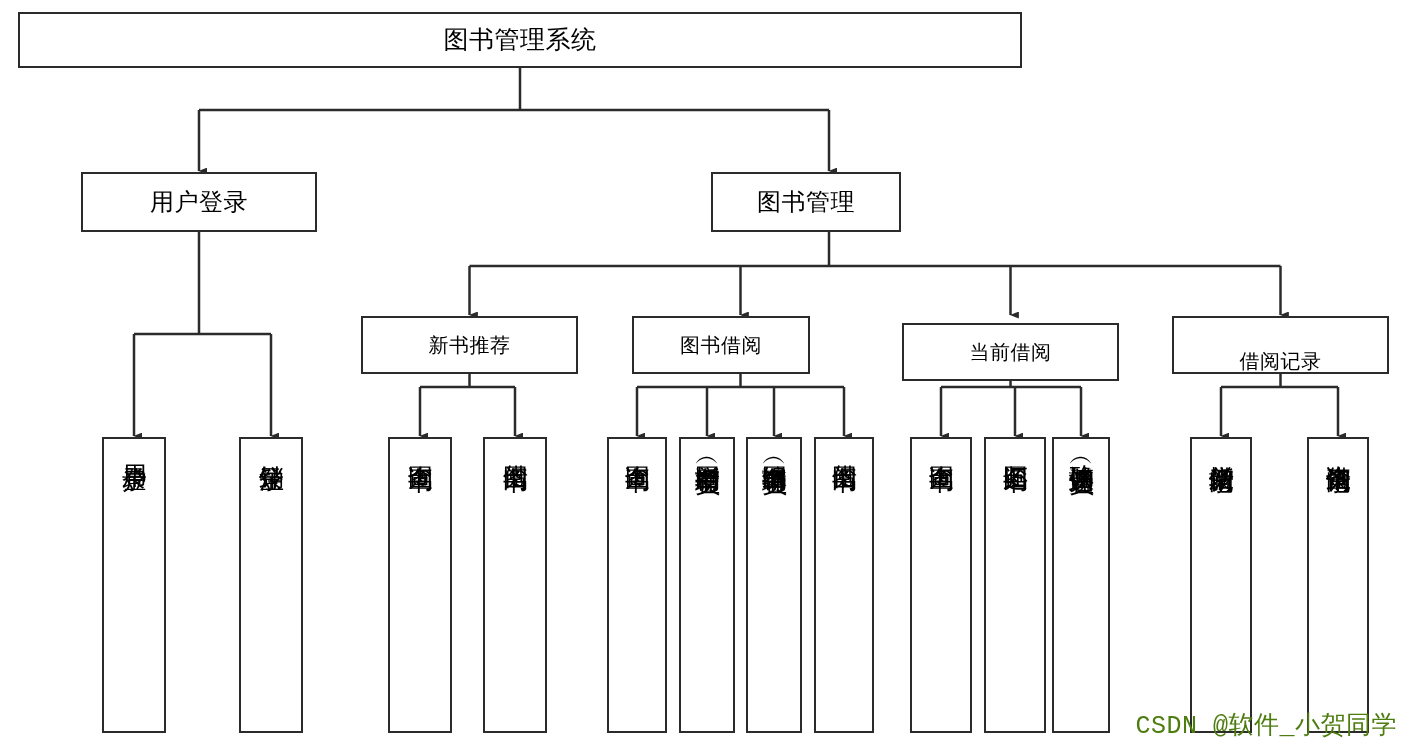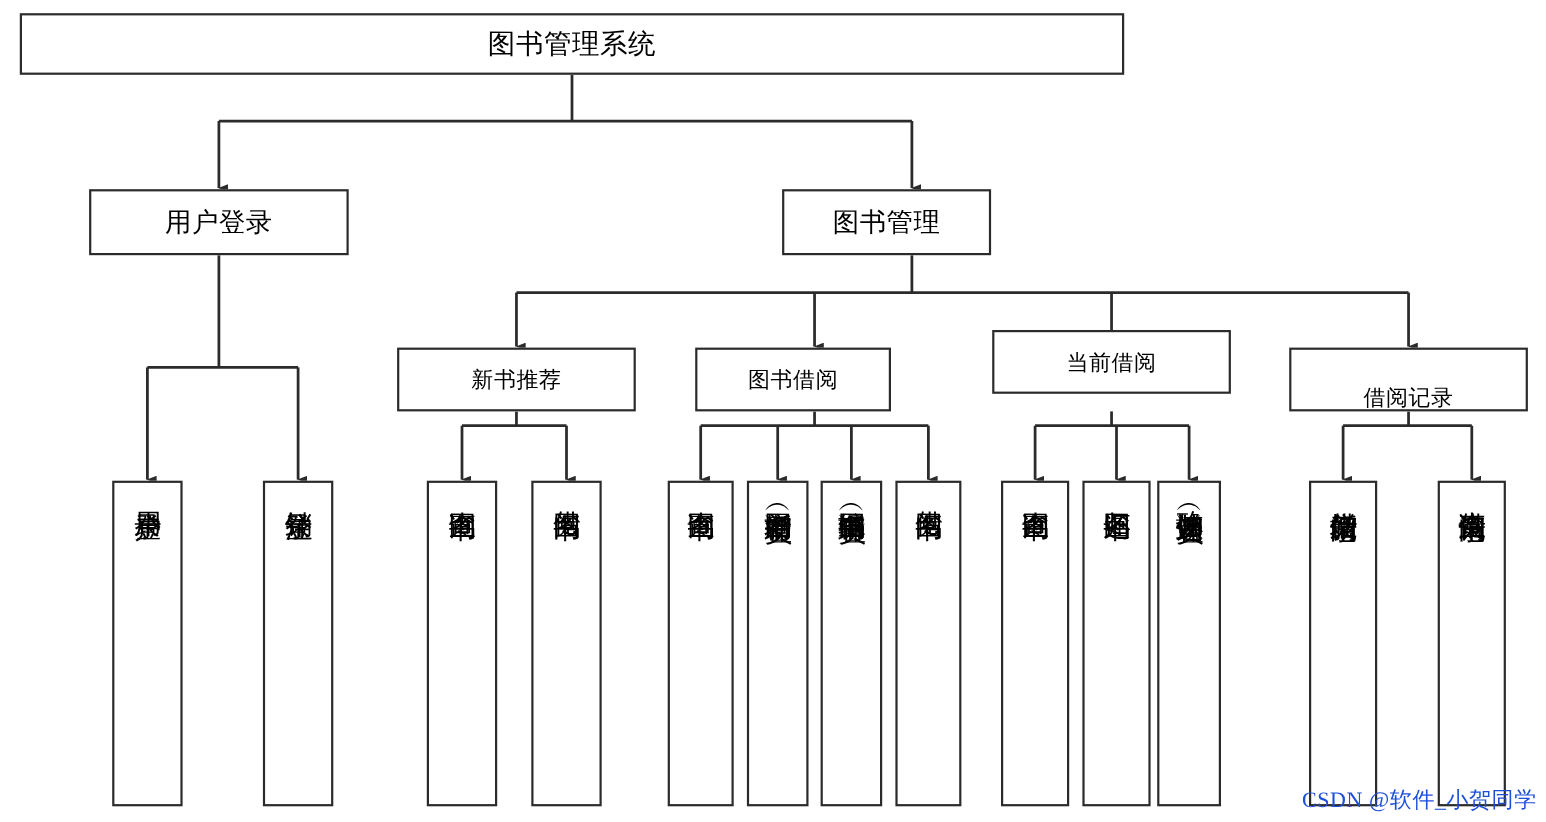--- a/index.html
+++ b/index.html
@@ -61,25 +61,25 @@
     text-orientation: upright;
     font-size: 25px;
     line-height: 1.04;
     letter-spacing: 1px;
     white-space: nowrap;
   }
   #watermark {
     position: absolute;
     right: 8px;
     bottom: 6px;
-    font-size: 20px;
-    color: #1d4ed8;
+    font-size: 25px;
+    color: #4d7c0f;
     letter-spacing: 0.5px;
     white-space: nowrap;
-    font-family: Liberation Serif, serif;
+    font-family: Liberation Mono, monospace;
   }
 </style>
 </head>
 <body>
 
 <div id="diagram-root">
 
   <svg id="edge-layer" viewBox="0 0 1405 747" width="1405" height="747" xmlns="http://www.w3.org/2000/svg">
     <defs>
       <marker id="arrowhead" markerWidth="7" markerHeight="9" refX="3.5" refY="8.4" orient="auto" markerUnits="userSpaceOnUse">
@@ -132,21 +132,21 @@
       </div>
       <div class="node node-l2" id="node-l2b" style="left: 711px; top: 172px; width: 190px; height: 60px; border-color: rgb(43, 43, 43); background: rgb(255, 255, 255);">
         <span class="label">图书管理</span>
       </div>
       <div class="node node-l3" id="node-l3a" style="left: 361px; top: 316px; width: 217px; height: 58px; border-color: rgb(43, 43, 43); background: rgb(255, 255, 255);">
         <span class="label">新书推荐</span>
       </div>
       <div class="node node-l3" id="node-l3b" style="left: 632px; top: 316px; width: 178px; height: 58px; border-color: rgb(43, 43, 43); background: rgb(255, 255, 255);">
         <span class="label">图书借阅</span>
       </div>
-      <div class="node node-l3" id="node-l3c" style="left: 902px; top: 300px; width: 217px; height: 58px; border-color: rgb(43, 43, 43); background: rgb(255, 255, 255);">
+      <div class="node node-l3" id="node-l3c" style="left: 902px; top: 323px; width: 217px; height: 58px; border-color: rgb(43, 43, 43); background: rgb(255, 255, 255);">
         <span class="label">当前借阅</span>
       </div>
       <div class="node node-l3" id="node-l3d" style="left: 1172px; top: 316px; width: 217px; height: 58px; border-color: rgb(43, 43, 43); background: rgb(255, 255, 255); align-items: flex-end;">
         <span class="label">借阅记录</span>
       </div>
       <div class="node node-leaf" id="node-leaf1" style="left: 102px; top: 437px; width: 64px; height: 296px; border-color: rgb(43, 43, 43); background: rgb(255, 255, 255);">
         <span class="label">用户登录</span>
       </div>
       <div class="node node-leaf" id="node-leaf2" style="left: 239px; top: 437px; width: 64px; height: 296px; border-color: rgb(43, 43, 43); background: rgb(255, 255, 255);">
         <span class="label">注销登录</span>

